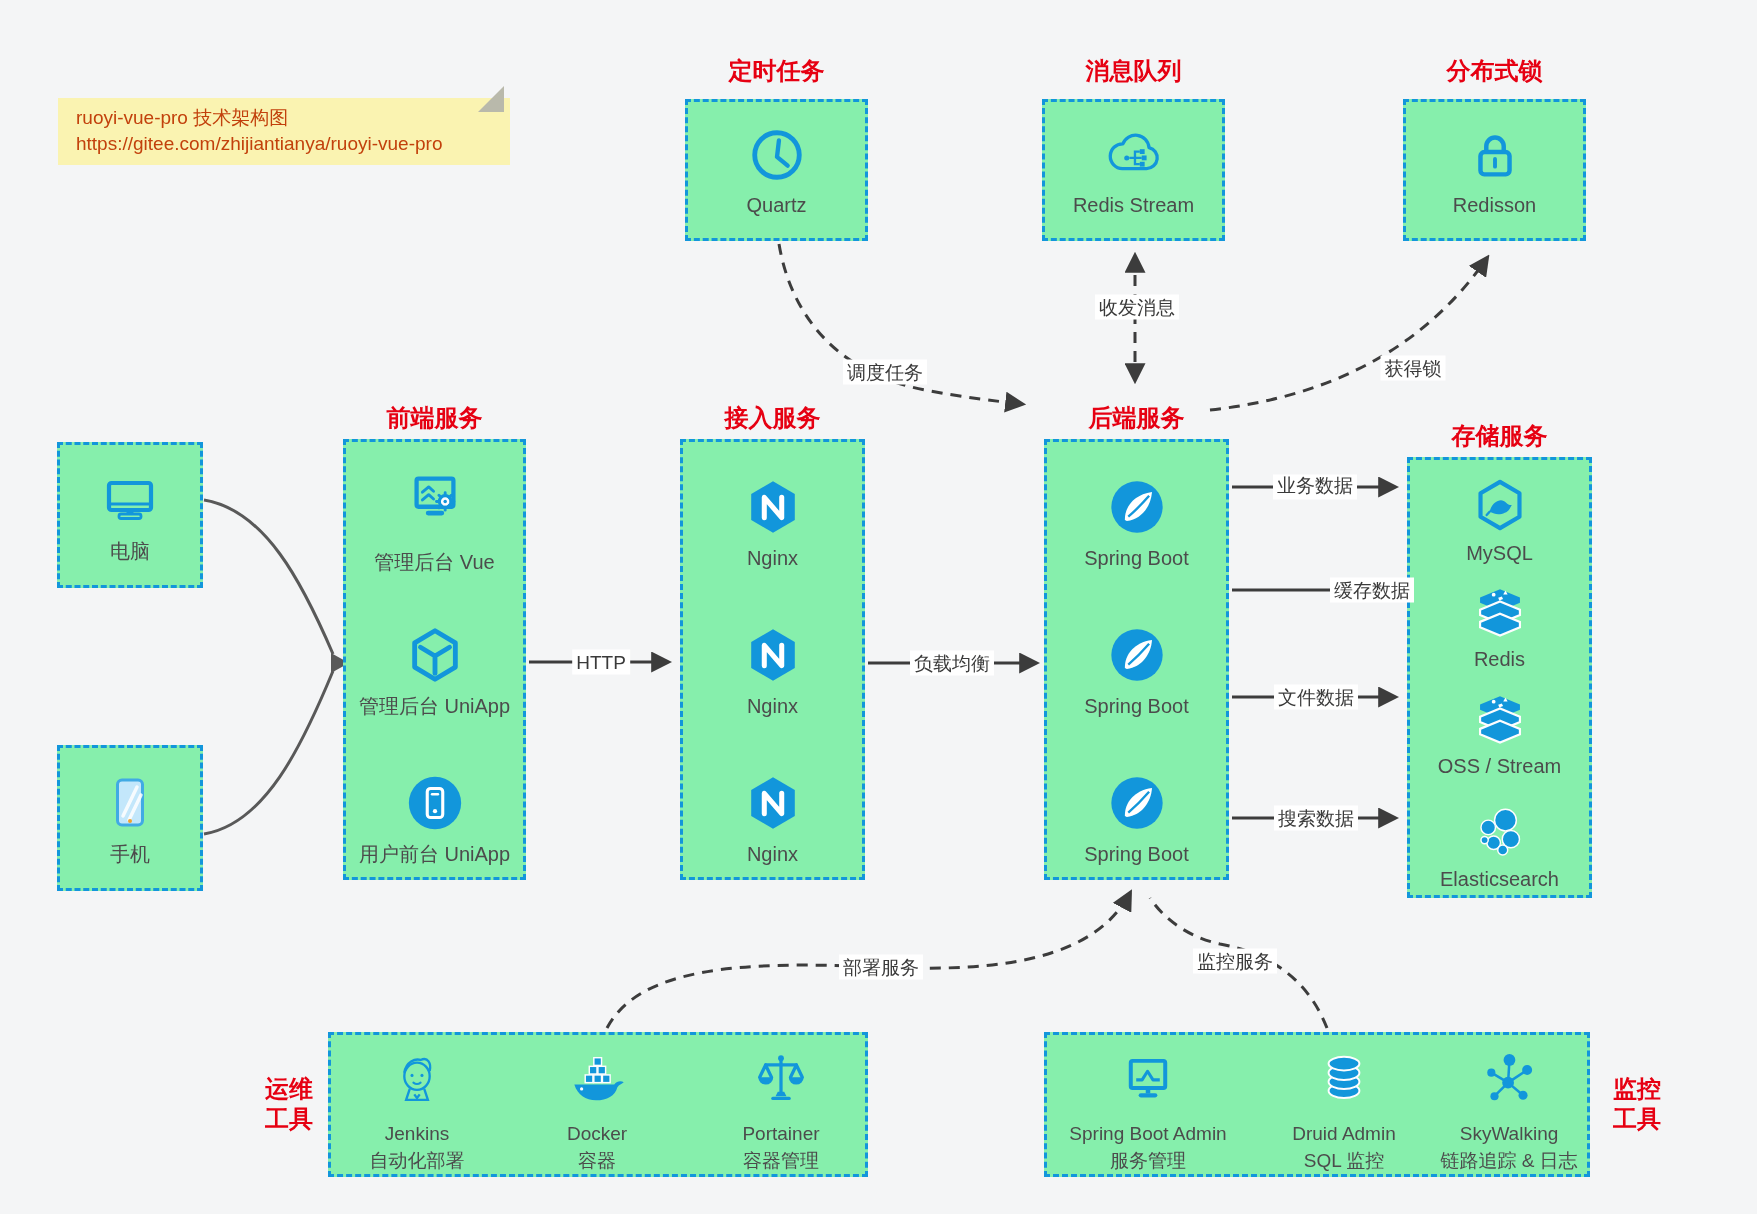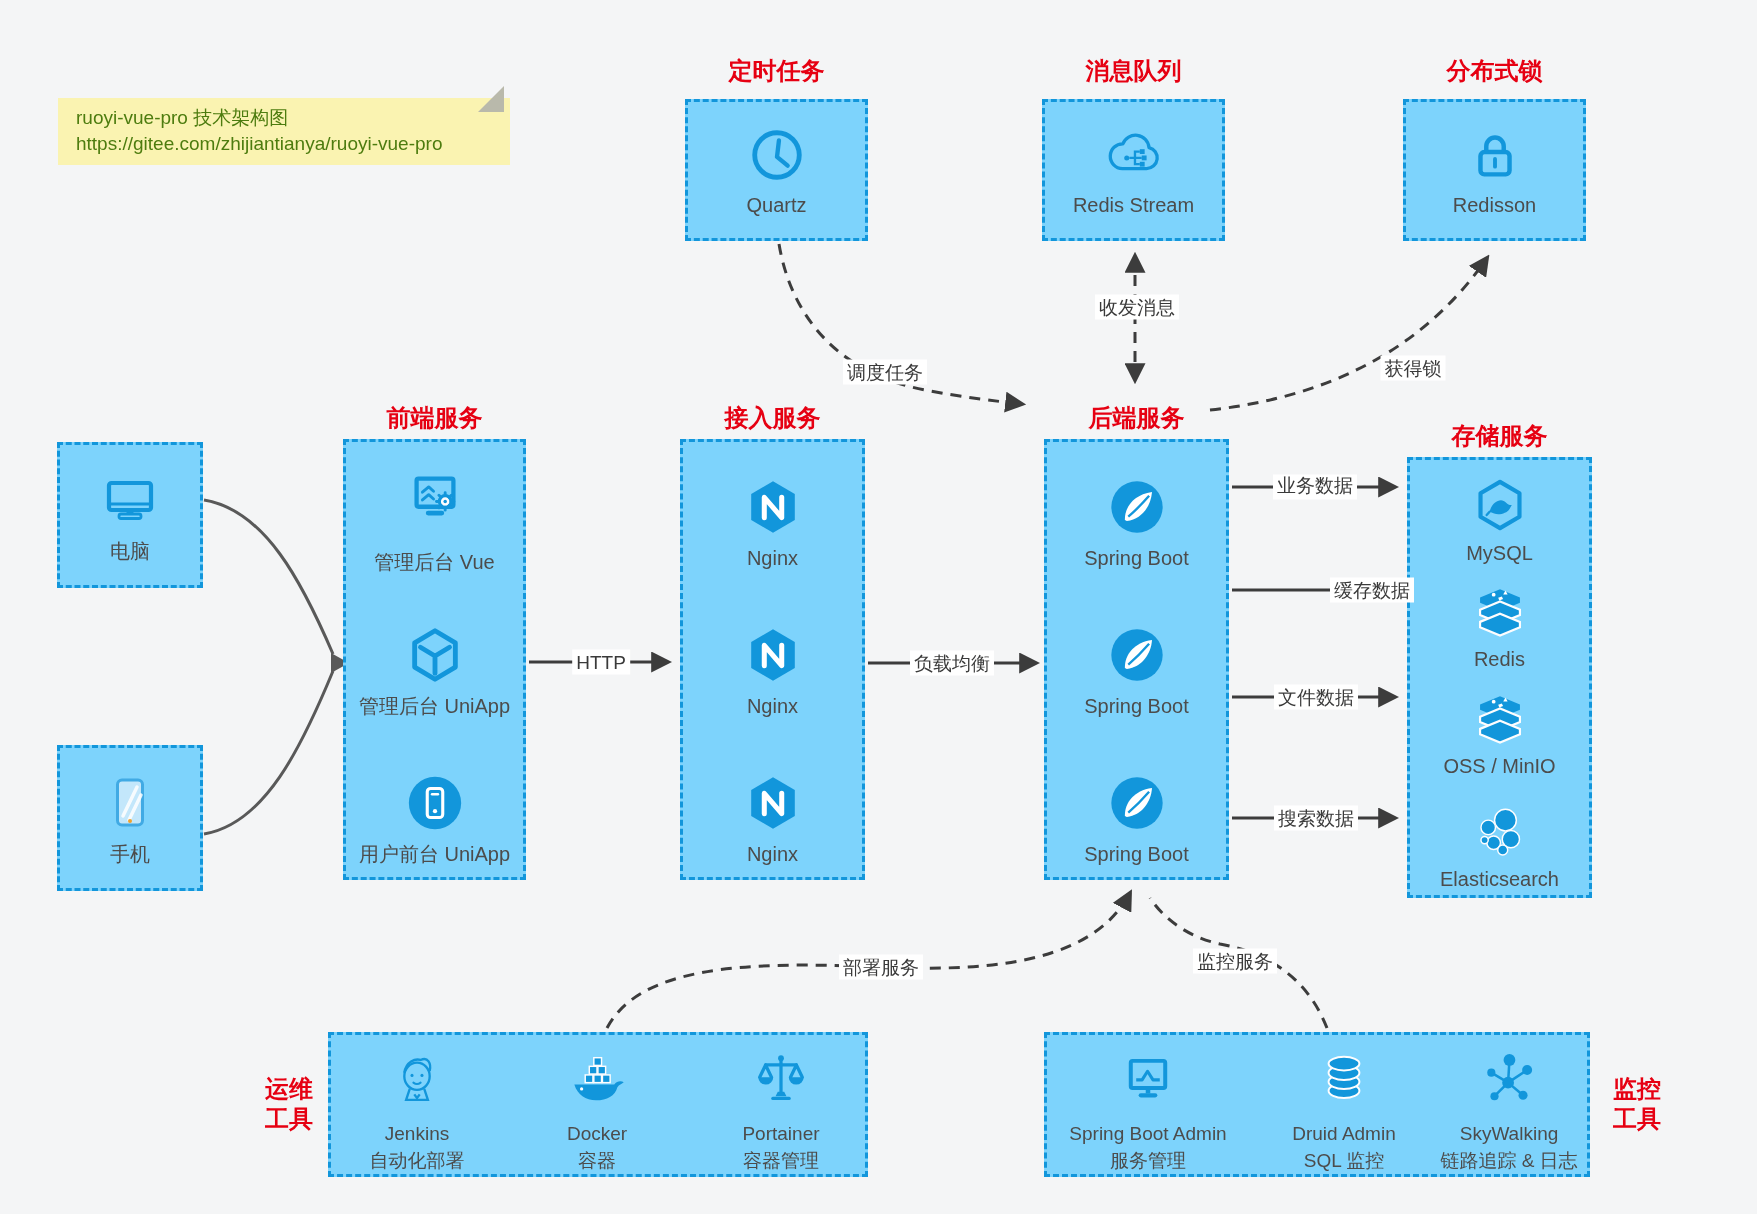--- a/index.html
+++ b/index.html
@@ -1,36 +1,36 @@
 <!DOCTYPE html>
 <html><head>
 <meta charset="utf-8">
 <style>
   html,body{margin:0;padding:0;background:#f4f5f6;font-family:"Liberation Sans","DejaVu Sans",sans-serif;}
   .canvas{position:relative;width:1757px;height:1214px;background:#f4f5f6;overflow:hidden;}
   .wires{position:absolute;left:0;top:0;z-index:1;}
-  .dbox{border:3px dashed #1296db;background:#7dd3fc;box-sizing:border-box;}
+  .dbox{border:3px dashed #1296db;background:#86efac;box-sizing:border-box;}
   .rtitle{color:#e60012;font-weight:bold;font-size:24px;line-height:31px;text-align:center;white-space:nowrap;}
   .itemlabel{color:#4c4c4c;font-size:20px;line-height:24px;white-space:nowrap;}
   .topgroup{position:absolute;width:183px;text-align:center;z-index:2;}
   .topgroup .dbox{height:142px;margin-top:13px;display:flex;flex-direction:column;align-items:center;justify-content:center;}
   .topgroup .itemlabel{margin-top:7px;}
   .maincol{position:absolute;width:185px;text-align:center;z-index:2;}
   .maincol .dbox{position:relative;height:441px;margin-top:6px;}
   .colitem{position:absolute;left:0;right:0;display:flex;flex-direction:column;align-items:center;}
   .colitem .itemlabel{margin-top:8px;}
   .clientgrp{position:absolute;width:146px;z-index:2;}
   .clientgrp .dbox{height:146px;display:flex;flex-direction:column;align-items:center;justify-content:center;}
   .clientgrp .itemlabel{margin-top:7px;}
   .botbox{position:absolute;height:145px;z-index:2;}
   .botitem{position:absolute;top:15px;width:200px;display:flex;flex-direction:column;align-items:center;}
   .botitem .two{margin-top:12px;text-align:center;color:#4c4c4c;font-size:19px;line-height:27px;white-space:nowrap;}
   .sidelabel{position:absolute;width:90px;color:#e60012;font-weight:bold;font-size:24px;line-height:30px;text-align:center;z-index:2;white-space:nowrap;}
   .edgelabel{position:absolute;transform:translate(-50%,-50%);background:#ffffff;color:#3a3a3a;font-size:19px;line-height:23px;padding:1px 4px;white-space:nowrap;z-index:4;}
-  .note{position:absolute;left:58px;top:98px;width:452px;height:67px;background:#faf3b1;color:#4d7c0f;font-size:19px;line-height:26px;padding:7px 0 8px 18px;box-sizing:border-box;z-index:3;}
+  .note{position:absolute;left:58px;top:98px;width:452px;height:67px;background:#faf3b1;color:#c2410c;font-size:19px;line-height:26px;padding:7px 0 8px 18px;box-sizing:border-box;z-index:3;}
   .note .fold{position:absolute;left:420px;top:-12px;}
   .icon{display:block;}
 </style>
 </head>
 <body>
 
 <div class="canvas">
 
   <svg width="0" height="0" style="position:absolute" aria-hidden="true">
     <defs>
@@ -347,21 +347,21 @@
       <div class="colitem" style="top:122px;">
         <svg class="icon" width="58" height="58">
             <use href="#sym-stack"></use>
           </svg>
         <div class="itemlabel" style="margin-top:7px;">Redis</div>
       </div>
       <div class="colitem" style="top:229px;">
         <svg class="icon" width="58" height="58">
             <use href="#sym-stack"></use>
           </svg>
-        <div class="itemlabel" style="margin-top:7px;">OSS / MinIO</div>
+        <div class="itemlabel" style="margin-top:7px;">OSS / Stream</div>
       </div>
       <div class="colitem" style="top:342px;">
         <svg class="icon" width="58" height="58">
             <use href="#sym-es"></use>
           </svg>
         <div class="itemlabel" style="margin-top:7px;">Elasticsearch</div>
       </div>
     </div>
   </div>
 

